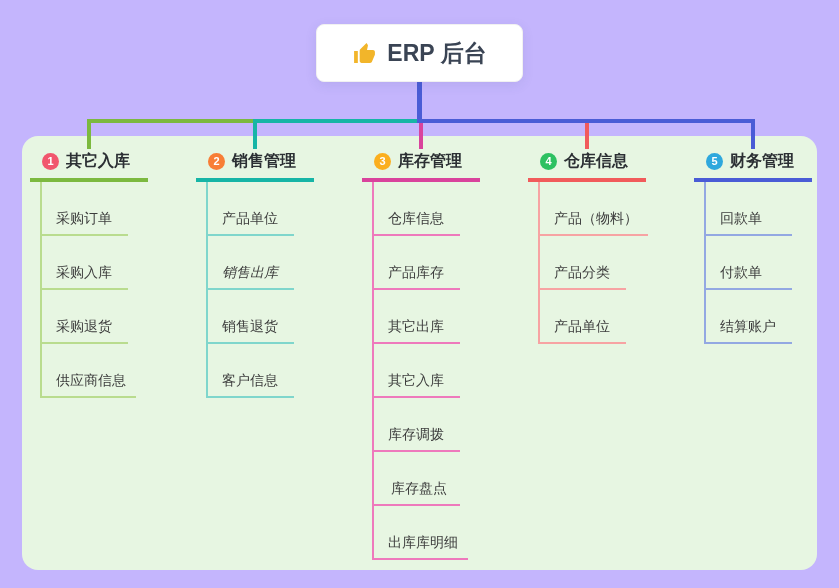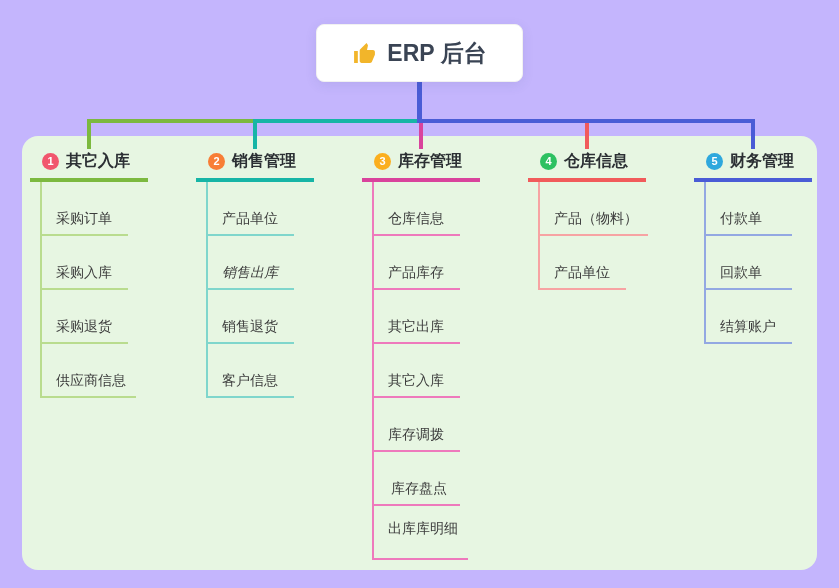--- a/index.html
+++ b/index.html
@@ -116,50 +116,53 @@
           </div>
           <div class="child-row" style="border-bottom-color: rgb(238, 121, 188); align-items: flex-end;">
             <span>其它入库</span>
           </div>
           <div class="child-row" style="border-bottom-color: rgb(238, 121, 188);">
             <span>库存调拨</span>
           </div>
           <div class="child-row" style="border-bottom-color: rgb(238, 121, 188); justify-content: center;">
             <span>库存盘点</span>
           </div>
-          <div class="child-row" style="border-bottom-color: rgb(238, 121, 188); align-items: center;">
+          <div class="child-row" style="border-bottom-color: rgb(238, 121, 188);">
             <span>出库库明细</span>
           </div>
         </div>
       </div>
       <div class="branch-column" style="left: 506px;">
         <div class="branch-header" style="border-bottom-color: rgb(241, 91, 91);">
           <span class="badge" style="background: rgb(45, 193, 97);">4</span>
           <span>仓库信息</span>
         </div>
         <div class="children" style="border-left-color: rgb(247, 163, 163);">
           <div class="child-row" style="border-bottom-color: rgb(247, 163, 163);">
             <span>产品（物料）</span>
           </div>
           <div class="child-row" style="border-bottom-color: rgb(247, 163, 163);">
+            <span>产品分类</span>
+          </div>
+          <div class="child-row" style="border-bottom-color: rgb(247, 163, 163);">
             <span>产品单位</span>
           </div>
         </div>
       </div>
       <div class="branch-column" style="left: 672px;">
         <div class="branch-header" style="border-bottom-color: rgb(74, 92, 214);">
           <span class="badge" style="background: rgb(47, 168, 221);">5</span>
           <span>财务管理</span>
         </div>
         <div class="children" style="border-left-color: rgb(147, 168, 226);">
           <div class="child-row" style="border-bottom-color: rgb(147, 168, 226);">
-            <span>付款单</span>
+            <span>回款单</span>
           </div>
           <div class="child-row" style="border-bottom-color: rgb(147, 168, 226);">
-            <span>回款单</span>
+            <span>付款单</span>
           </div>
           <div class="child-row" style="border-bottom-color: rgb(147, 168, 226);">
             <span>结算账户</span>
           </div>
         </div>
       </div>
     </div>
 
   <svg class="connectors" width="839" height="588" viewBox="0 0 839 588" shape-rendering="crispEdges">
       <path d="M89 149 V121 H255" stroke="#7cb93f" stroke-width="4" fill="none"></path>

